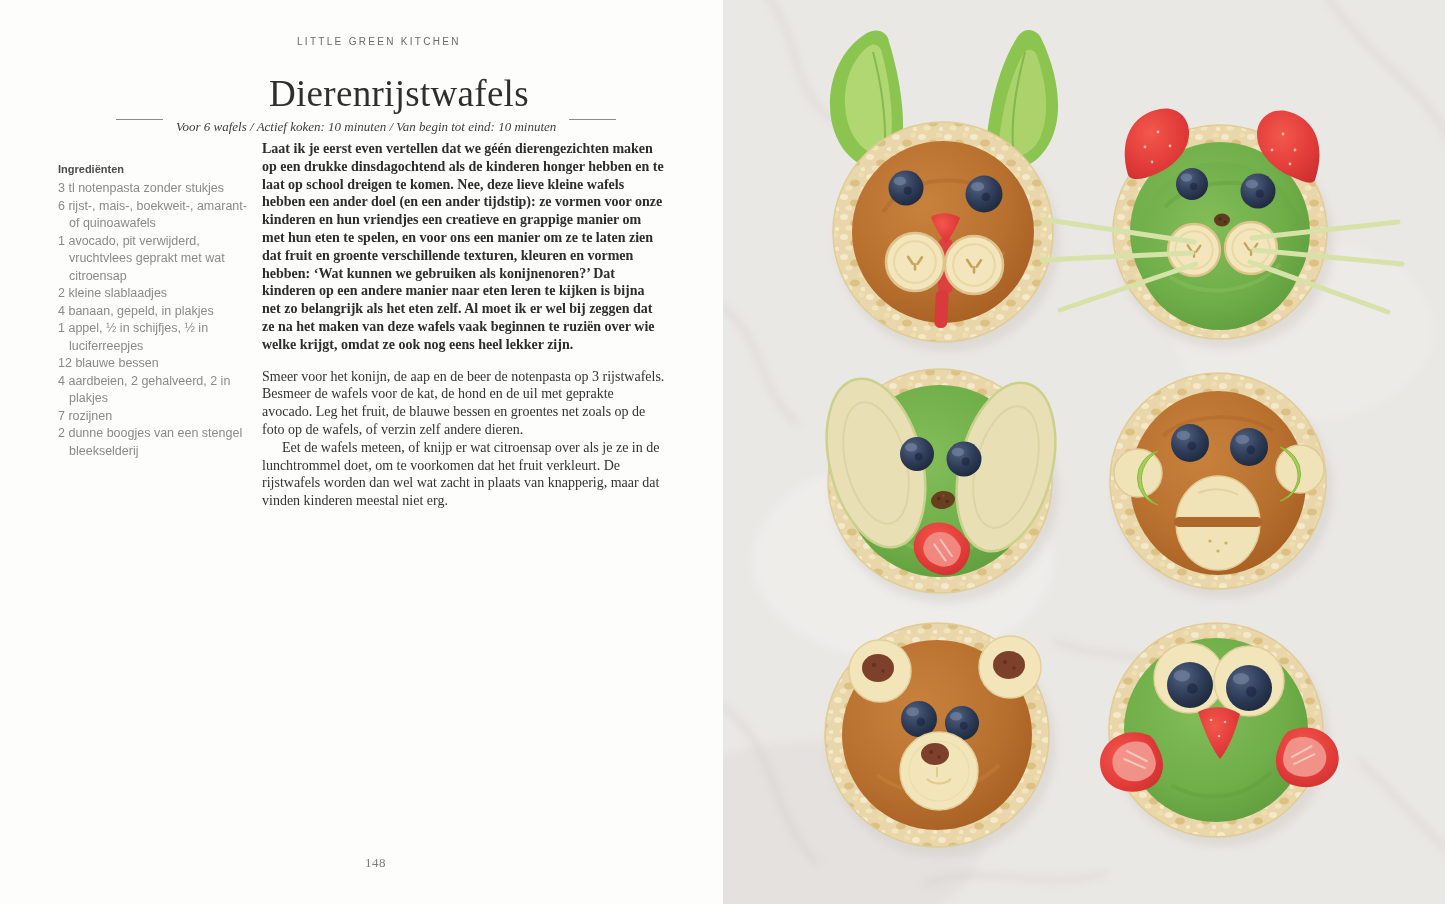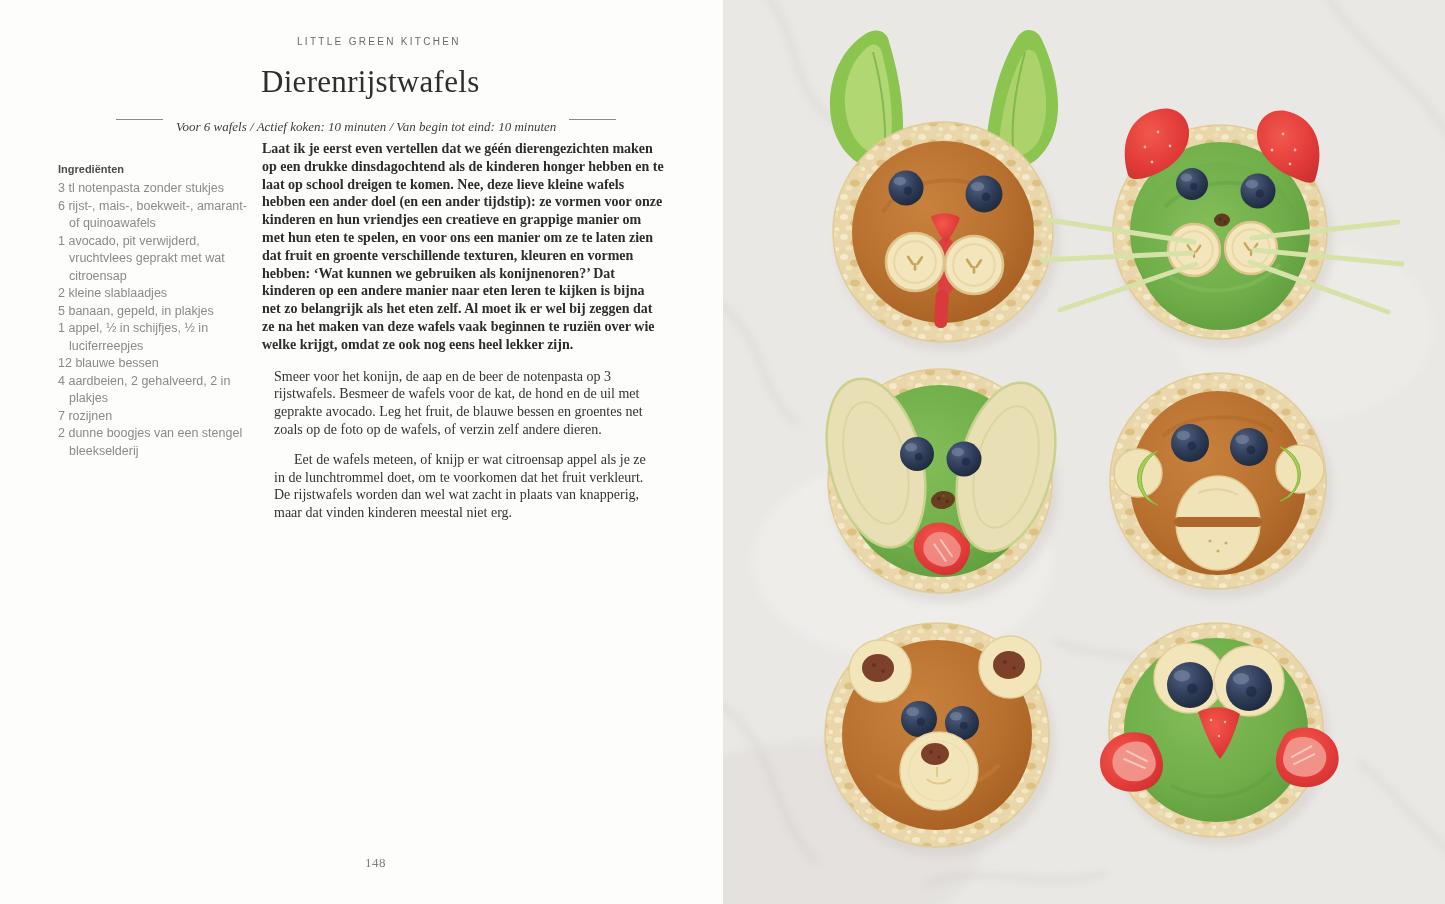--- a/index.html
+++ b/index.html
@@ -1,32 +1,32 @@
 <!DOCTYPE html>
 <html><head>
 <meta charset="utf-8">
 <style>
   html,body{margin:0;padding:0;background:#fff;}
   .canvas{position:relative;width:1445px;height:904px;overflow:hidden;background:#fdfdfc;
           font-family:"Liberation Serif",serif;}
   .page-left{position:absolute;left:0;top:0;width:677px;height:904px;background:#fdfdfc;}
   .kicker{position:absolute;left:297px;top:36px;font-family:"Liberation Sans",sans-serif;
           font-size:10px;letter-spacing:2.3px;color:#6a6a6a;}
-  .title{position:absolute;left:261px;top:64px;margin:0;font-family:"Liberation Serif",serif;
-         font-weight:400;font-size:31px;color:#2f2f2f;letter-spacing:.3px;}
+  .title{position:absolute;left:261px;top:64px;margin:8px;font-family:"Liberation Serif",serif;
+         font-weight:400;font-size:37px;color:#2f2f2f;letter-spacing:.3px;}
   .meta{position:absolute;left:116px;top:119px;width:486px;display:flex;gap:13px;}
   .rule{flex:0 0 47px;height:1px;background:#8a8a8a;}
   .meta-text{font-family:"Liberation Serif",serif;font-style:italic;font-size:13px;color:#3c3c3c;white-space:nowrap;}
   .ingredients{position:absolute;left:58px;top:163px;width:192px;}
   .ing-head{font-family:"Liberation Sans",sans-serif;font-weight:700;font-size:11px;color:#4c4c4c;margin-bottom:5px;}
   .ing-item{font-family:"Liberation Sans",sans-serif;font-size:12.5px;color:#8a8a8a;
             line-height:17.5px;padding-left:11px;text-indent:-11px;}
   .body{position:absolute;left:262px;top:140px;width:404px;}
   .intro{font-weight:700;font-size:14px;line-height:17.8px;color:#2d2d2d;margin:0 0 14px;}
-  .step{font-weight:400;font-size:14px;line-height:17.8px;color:#333;margin:12px;}
+  .step{font-weight:400;font-size:14px;line-height:17.8px;color:#333;margin:0;}
   .indent{text-indent:20px;}
   .tip{position:absolute;left:260px;top:527px;width:410px;display:flex;}
   .tip-icon{width:33px;height:33px;flex:none;margin-top:3px;}
   .tip-text{margin:0 0 0 11px;font-size:13.5px;line-height:20px;color:#2f2f2f;}
   .tip-text strong{font-weight:700;font-style:normal;}
   .tip-text em{font-style:italic;}
   .pagenum{position:absolute;left:365px;top:855px;font-family:Liberation Serif, serif;
            font-size:13px;color:#7d7d7d;letter-spacing:.5px;}
   .page-right{position:absolute;left:723px;top:0;width:722px;height:904px;}
 </style>
@@ -44,32 +44,32 @@
       <span class="meta-text">Voor 6 wafels  /  Actief koken: 10 minuten  /  Van begin tot eind: 10 minuten</span>
       <span class="rule"></span>
     </div>
 
     <div class="ingredients">
       <div class="ing-head">Ingrediënten</div>
       <div class="ing-item">3 tl notenpasta zonder stukjes</div>
       <div class="ing-item">6 rijst-, mais-, boekweit-, amarant- of quinoawafels</div>
       <div class="ing-item">1 avocado, pit verwijderd, vruchtvlees geprakt met wat citroensap</div>
       <div class="ing-item">2 kleine slablaadjes</div>
-      <div class="ing-item">5 banaan, gepeld, in plakjes</div>
+      <div class="ing-item">4 banaan, gepeld, in plakjes</div>
       <div class="ing-item">1 appel, ½ in schijfjes, ½ in luciferreepjes</div>
       <div class="ing-item">12 blauwe bessen</div>
       <div class="ing-item">4 aardbeien, 2 gehalveerd, 2 in plakjes</div>
       <div class="ing-item">7 rozijnen</div>
       <div class="ing-item">2 dunne boogjes van een stengel bleekselderij</div>
     </div>
 
     <div class="body">
       <p class="intro">Laat ik je eerst even vertellen dat we géén dierengezichten maken op een drukke dinsdagochtend als de kinderen honger hebben en te laat op school dreigen te komen. Nee, deze lieve kleine wafels hebben een ander doel (en een ander tijdstip): ze vormen voor onze kinderen en hun vriendjes een creatieve en grappige manier om met hun eten te spelen, en voor ons een manier om ze te laten zien dat fruit en groente verschillende texturen, kleuren en vormen hebben: ‘Wat kunnen we gebruiken als konijnenoren?’ Dat kinderen op een andere manier naar eten leren te kijken is bijna net zo belangrijk als het eten zelf. Al moet ik er wel bij zeggen dat ze na het maken van deze wafels vaak beginnen te ruziën over wie welke krijgt, omdat ze ook nog eens heel lekker zijn.</p>
       <p class="step">Smeer voor het konijn, de aap en de beer de notenpasta op 3 rijstwafels. Besmeer de wafels voor de kat, de hond en de uil met geprakte avocado. Leg het fruit, de blauwe bessen en groentes net zoals op de foto op de wafels, of verzin zelf andere dieren.</p>
-      <p class="step indent">Eet de wafels meteen, of knijp er wat citroensap appel als je ze in de lunchtrommel doet, om te voorkomen dat het fruit verkleurt. De rijstwafels worden dan wel wat zacht in plaats van knapperig, maar dat vinden kinderen meestal niet erg.</p>
+      <p class="step indent">Eet de wafels meteen, of knijp er wat citroensap over als je ze in de lunchtrommel doet, om te voorkomen dat het fruit verkleurt. De rijstwafels worden dan wel wat zacht in plaats van knapperig, maar dat vinden kinderen meestal niet erg.</p>
     </div>
 
 
     <div class="pagenum">148</div>
   </div>
 
   <div class="page-right" aria-label="Zes rijstwafels versierd als dierengezichten (konijn, kat, hond, aap, beer, uil) met notenpasta, avocado, banaan, blauwe bessen, aardbei, appel, rozijnen en sla op een marmeren ondergrond">
     <svg viewBox="0 0 722 904" width="722" height="904">
       <defs>
         <filter id="soft" x="-40%" y="-40%" width="180%" height="180%">

